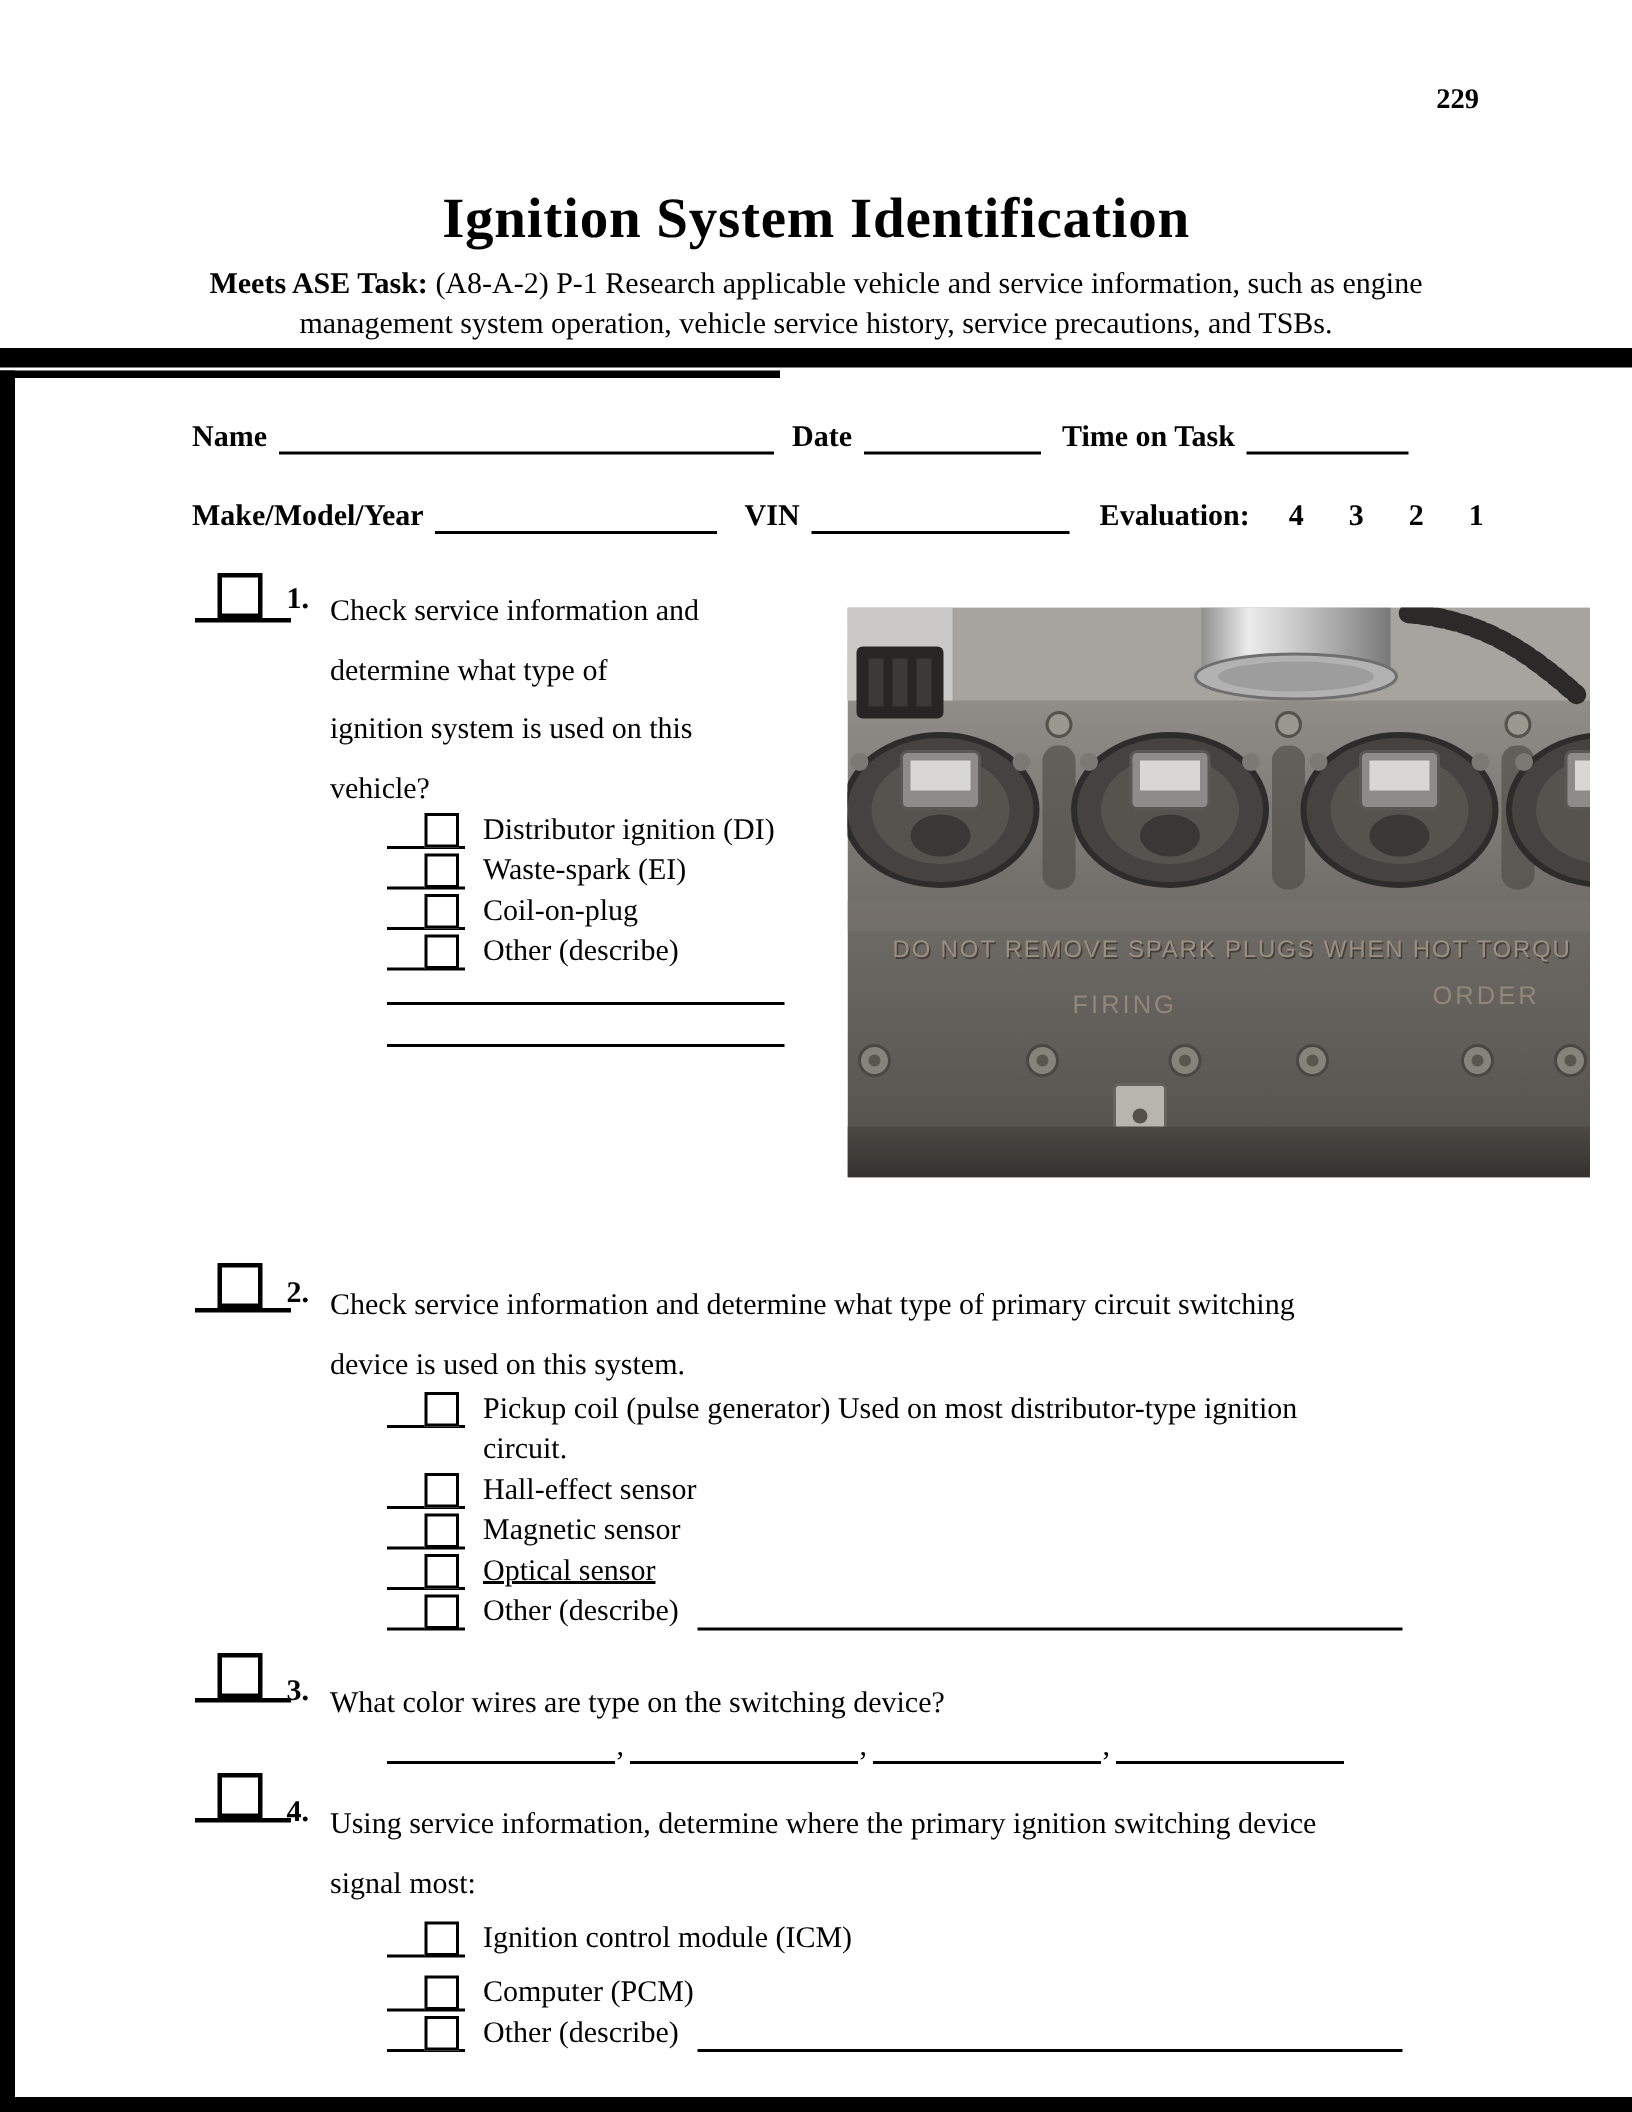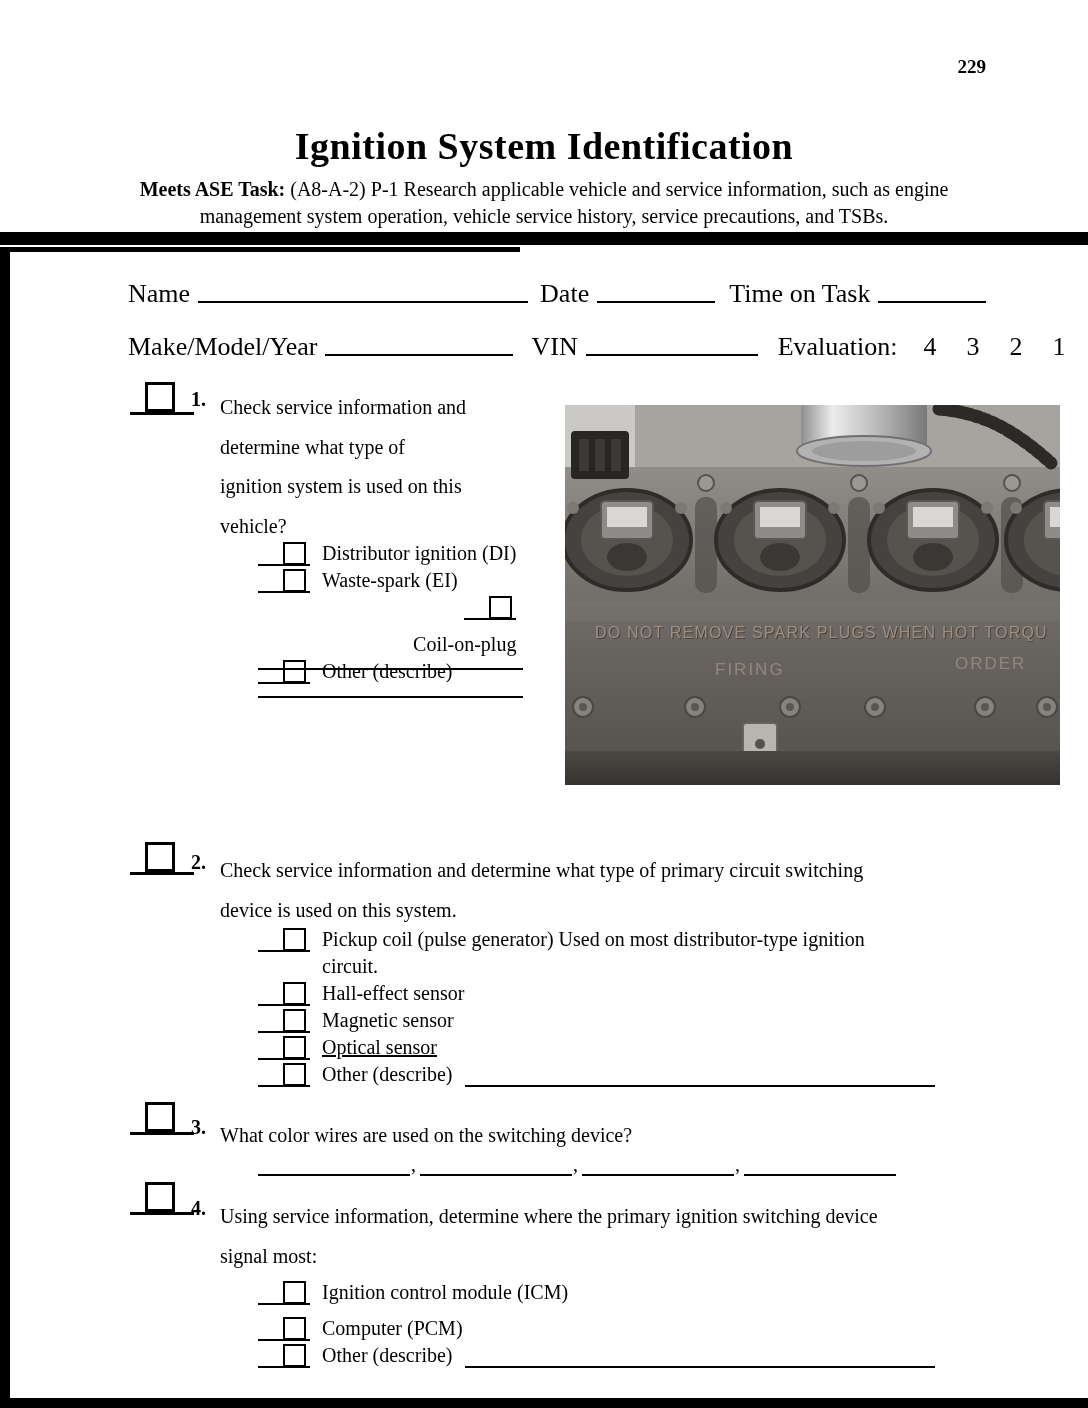--- a/index.html
+++ b/index.html
@@ -19,21 +19,21 @@
   .title { top:124px; left:0; width:100%; text-align:center; font-size:38px; font-weight:bold; letter-spacing:0.5px; }
   .ase-line1 { top:178px; left:0; width:100%; text-align:center; font-size:20px; }
   .ase-line2 { top:205px; left:0; width:100%; text-align:center; font-size:20px; }
   .ase-bold { font-weight:bold; }
 
   .rule-thick { top:232px; left:0; width:1088px; height:13px; background:#000; }
   .rule-thin  { top:247px; left:0; width:520px;  height:5px;  background:#000; }
   .left-bar   { top:247px; left:0; width:10px; height:1161px; background:#000; }
   .bottom-bar { top:1398px; left:0; width:1088px; height:10px; background:#000; }
 
-  .form-row { display:flex; align-items:flex-start; font-size:26px; font-weight:normal; }
+  .form-row { display:flex; align-items:flex-end; font-size:20px; font-weight:bold; }
   .blank { border-bottom:2px solid #000; height:24px; display:inline-block; }
   .lbl { white-space:nowrap; }
 
   
   .bigcheck { width:64px; height:37px; border-bottom:3px solid #000; }
   .bigcheck .bx { position:absolute; left:15px; bottom:0; width:30px; height:30px; border:3px solid #000; background:#fff; }
 
   
   .smallcheck { position:relative; width:52px; height:25px; border-bottom:2px solid #000; flex:none; }
   .smallcheck .bx { position:absolute; right:4px; bottom:-1px; width:23px; height:23px; border:2px solid #000; background:#fff; }
@@ -105,21 +105,21 @@
           <span class="bx"></span>
         </span>
       <span class="optlabel">Distributor ignition (DI)</span>
     </div>
     <div class="optrow" style="margin-bottom:2px;">
       <span class="smallcheck">
           <span class="bx"></span>
         </span>
       <span class="optlabel">Waste-spark (EI)</span>
     </div>
-    <div class="optrow" style="margin-bottom:2px;flex-direction:column;">
+    <div class="optrow" style="margin-bottom:2px;">
       <span class="smallcheck">
           <span class="bx"></span>
         </span>
       <span class="optlabel">Coil-on-plug</span>
     </div>
     <div class="optrow">
       <span class="smallcheck">
           <span class="bx"></span>
         </span>
       <span class="optlabel">Other (describe)</span>
@@ -277,21 +277,21 @@
         </span>
       <span class="optlabel">Other (describe)</span>
       <span class="blank" style="width:470px; height:20px;"></span>
     </div>
   </div>
 
   <div class="abs bigcheck" style="top:1098px; left:130px;">
       <span class="bx"></span>
     </div>
   <div class="abs qnum" style="top:1116px; left:191px;">3.</div>
-  <div class="abs qtext" style="top:1116px; left:220px;">What color wires are used on the switching device?</div>
+  <div class="abs qtext" style="top:1116px; left:220px;">What color wires are type on the switching device?</div>
 
   <div class="abs q3-blanks" style="top:1152px; left:258px;">
     <span class="blank"></span>
     <span class="q3-comma">,</span>
     <span class="blank"></span>
     <span class="q3-comma">,</span>
     <span class="blank"></span>
     <span class="q3-comma">,</span>
     <span class="blank"></span>
   </div>

